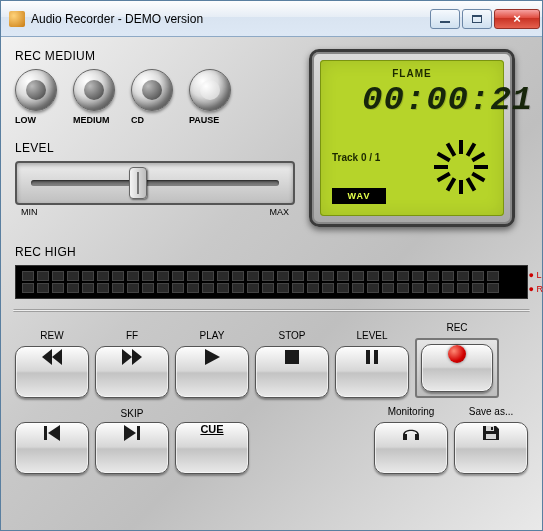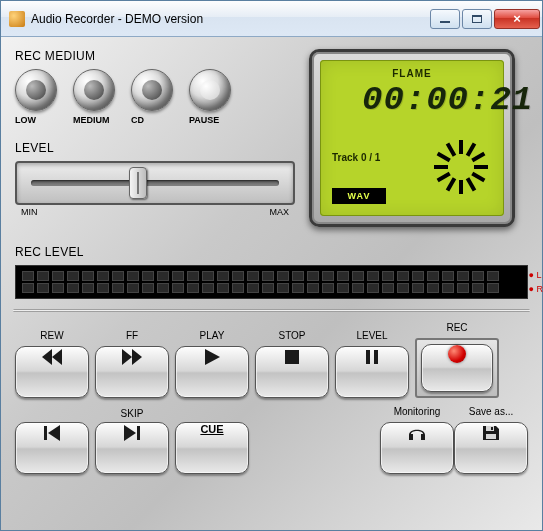--- a/index.html
+++ b/index.html
@@ -69,21 +69,21 @@
 .tbtn { width:74px; height:52px; border:1px solid #555; border-radius:10px; background:linear-gradient(#fdfdfd,#d6d6d6 48%,#c3c3c3 52%,#eaeaea); display:flex; align-items:flex-start; justify-content:center; box-shadow: 0 2px 2px rgba(0,0,0,.35), inset 0 0 0 1px rgba(255,255,255,.6); text-decoration: underline; }
 .tbtn svg { width:24px; height:20px; }
 .rec-wrap { border:2px solid #777; padding:4px; border-radius:3px; background:linear-gradient(#e5e5e5,#bdbdbd); }
 .tbtn.rec { width:72px; height:48px; }
 .rec-dot { width:18px; height:18px; border-radius:50%; background: radial-gradient(circle at 33% 33%, #ff8a75, #d10000 60%, #8e0000); box-shadow:0 0 3px rgba(0,0,0,.5);}
 
 
 .bottom-row { display:flex; margin-top:8px; align-items:flex-end; }
 .skip-group { display:flex; gap:6px; }
 .gap { flex:1; }
-.right-group { display:flex; }
+.right-group { display:flex; gap:6px; }
 .tlabel.center { text-align:center; width:100%; }
 
 
 .g { fill:#1a1a1a; }
 </style>
 </head>
 <body>
 
 <div class="window">
   <div class="titlebar">
@@ -171,21 +171,21 @@
                     </g>
               </g>
             </g>
               </svg>
           </div>
         </div>
       </div>
     </div>
 
     <div class="reclevel-block">
-      <div class="section-label">REC LEVEL</div>
+      <div class="section-label">REC HIGH</div>
       <div class="meter">
         <div class="meter-row">
             <div class="seg"></div>
             <div class="seg"></div>
             <div class="seg"></div>
             <div class="seg"></div>
             <div class="seg"></div>
             <div class="seg"></div>
             <div class="seg"></div>
             <div class="seg"></div>

